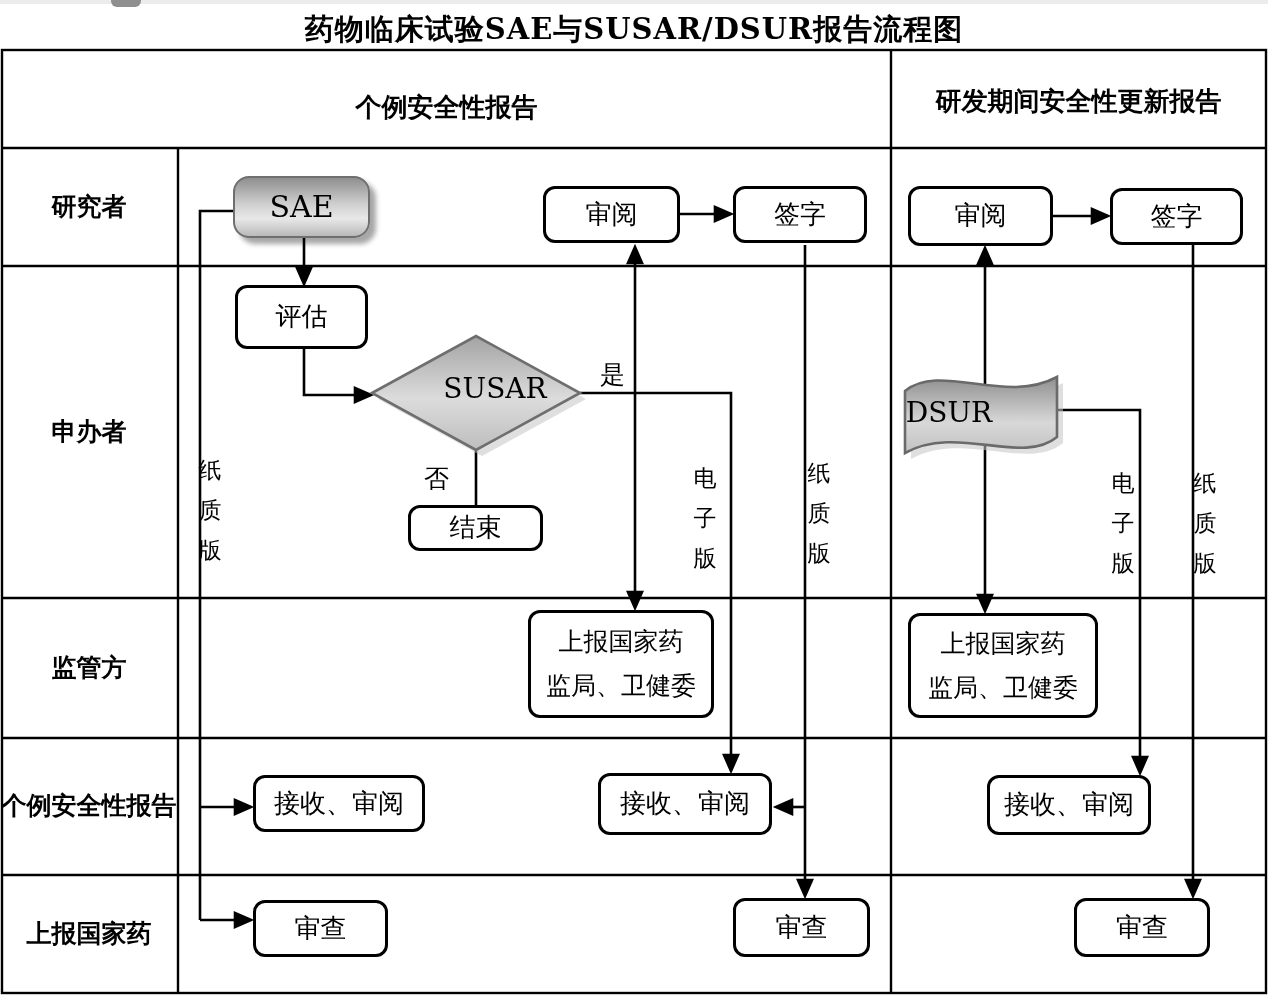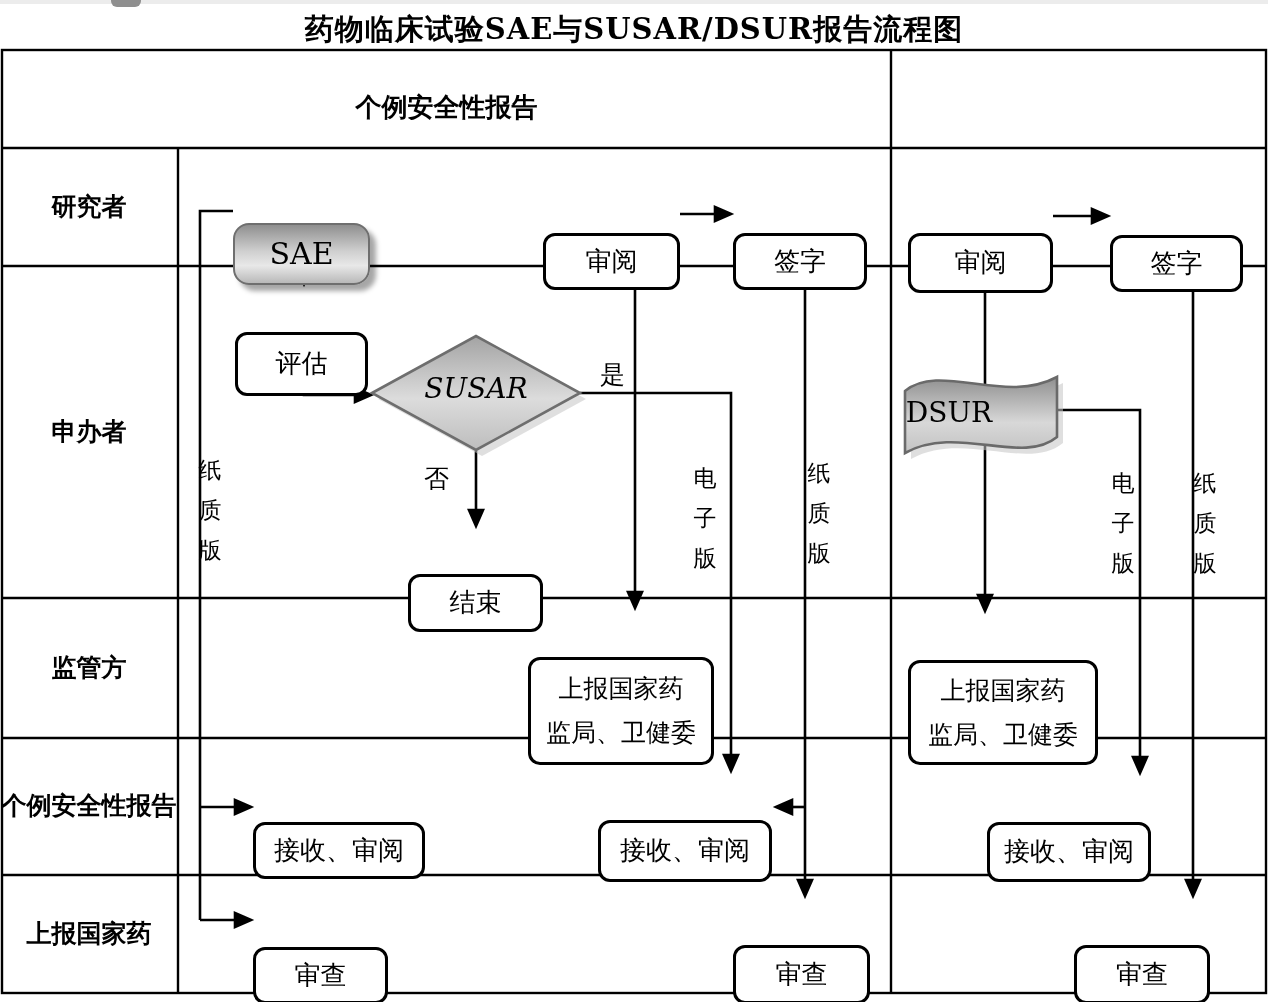--- a/index.html
+++ b/index.html
@@ -15,21 +15,21 @@
   .col-header{
     top:84px;text-align:center;font-size:26px;font-weight:bold;
   }
   .lane-label{
     left:0;width:178px;text-align:center;font-size:25px;font-weight:bold;height:32px;line-height:32px;
   }
   svg.layer{position:absolute;left:0;top:0;}
   .node{
     position:absolute;background:#ffffff;border:3px solid #000;border-radius:12px;
     display:flex;align-items:center;justify-content:center;flex-direction:column;
-    font-size:26px;line-height:1.6;text-align:center;box-sizing:border-box;margin-top:47px;
+    font-size:26px;line-height:1.6;text-align:center;box-sizing:border-box;
   }
   .node-sae{
     background:linear-gradient(180deg,#8f8f8f 0%,#cfcfcf 45%,#e8e8e8 70%,#b9b9b9 100%);
     border:2.5px solid #6f6f6f;border-radius:16px;
     box-shadow:6px 6px 5px rgba(0,0,0,0.35);
     font-size:30px;
   }
   .shape-label{
     position:absolute;text-align:center;font-size:28px;
   }
@@ -128,51 +128,52 @@
       <polygon points="372,393 476,336 580,393 476,450" fill="url(#gDiamond)" stroke="#6e6e6e" stroke-width="2.6"></polygon>
     </g>
 
     <g>
       <path d="M911,397 C946,368 1011,411 1063,383 L1063,443 C1028,472 963,430 911,459 Z" fill="#c4c4c4" opacity="0.55"></path>
       <path d="M905,391 C940,362 1005,405 1057,377 L1057,437 C1022,466 957,424 905,453 Z" fill="url(#gFlag)" stroke="#6a6a6a" stroke-width="2.6"></path>
     </g>
   </svg>
 
   <div class="abs col-header" style="left:2px;width:889px;margin-top:6px;">个例安全性报告</div>
+  <div class="abs col-header" style="left:891px;width:375px;">研发期间安全性更新报告</div>
 
   <div class="abs lane-label" style="top:191px;">研究者</div>
   <div class="abs lane-label" style="top:416px;">申办者</div>
   <div class="abs lane-label" style="top:652px;">监管方</div>
   <div class="abs lane-label" style="top:790px;">个例安全性报告</div>
   <div class="abs lane-label" style="top:918px;">上报国家药</div>
 
   <div class="node node-sae" style="left:233px;top:176px;width:137px;height:62px;">SAE</div>
   <div class="node" style="left:235px;top:285px;width:133px;height:64px;">评估</div>
   <div class="node" style="left:543px;top:186px;width:137px;height:57px;">审阅</div>
   <div class="node" style="left:733px;top:186px;width:134px;height:57px;">签字</div>
-  <div class="node" style="left:408px;top:527px;width:135px;height:58px;">结束</div>
+  <div class="node" style="left:408px;top:505px;width:135px;height:46px;">结束</div>
   <div class="node" style="left:528px;top:610px;width:186px;height:108px;font-size:25px;line-height:1.75;">
     <span>上报国家药</span>
     <span>监局、卫健委</span>
   </div>
   <div class="node" style="left:598px;top:773px;width:174px;height:62px;">接收、审阅</div>
   <div class="node" style="left:253px;top:775px;width:172px;height:57px;">接收、审阅</div>
   <div class="node" style="left:733px;top:898px;width:137px;height:59px;">审查</div>
   <div class="node" style="left:253px;top:900px;width:135px;height:57px;">审查</div>
 
   <div class="node" style="left:908px;top:186px;width:145px;height:60px;">审阅</div>
   <div class="node" style="left:1110px;top:188px;width:133px;height:57px;">签字</div>
   <div class="node" style="left:908px;top:613px;width:190px;height:105px;font-size:25px;line-height:1.75;">
     <span>上报国家药</span>
     <span>监局、卫健委</span>
   </div>
   <div class="node" style="left:987px;top:775px;width:164px;height:60px;">接收、审阅</div>
   <div class="node" style="left:1074px;top:898px;width:136px;height:59px;">审查</div>
 
-  <div class="shape-label" style="left:396px;top:372px;width:160px;font-style:italic;">SUSAR</div>
+  <div class="shape-label" style="left:415px;top:372px;width:160px;">SUSAR</div>
   <div class="shape-label" style="left:873px;top:396px;width:152px;">DSUR</div>
 
   <div class="small-label" style="left:600px;top:358px;">是</div>
   <div class="small-label" style="left:424px;top:462px;">否</div>
 
   <div class="v-label" style="left:197px;top:415px;">纸质版</div>
   <div class="v-label" style="left:692px;top:423px;">电子版</div>
   <div class="v-label" style="left:806px;top:418px;">纸质版</div>
   <div class="v-label" style="left:1110px;top:428px;">电子版</div>
   <div class="v-label" style="left:1192px;top:428px;">纸质版</div>

